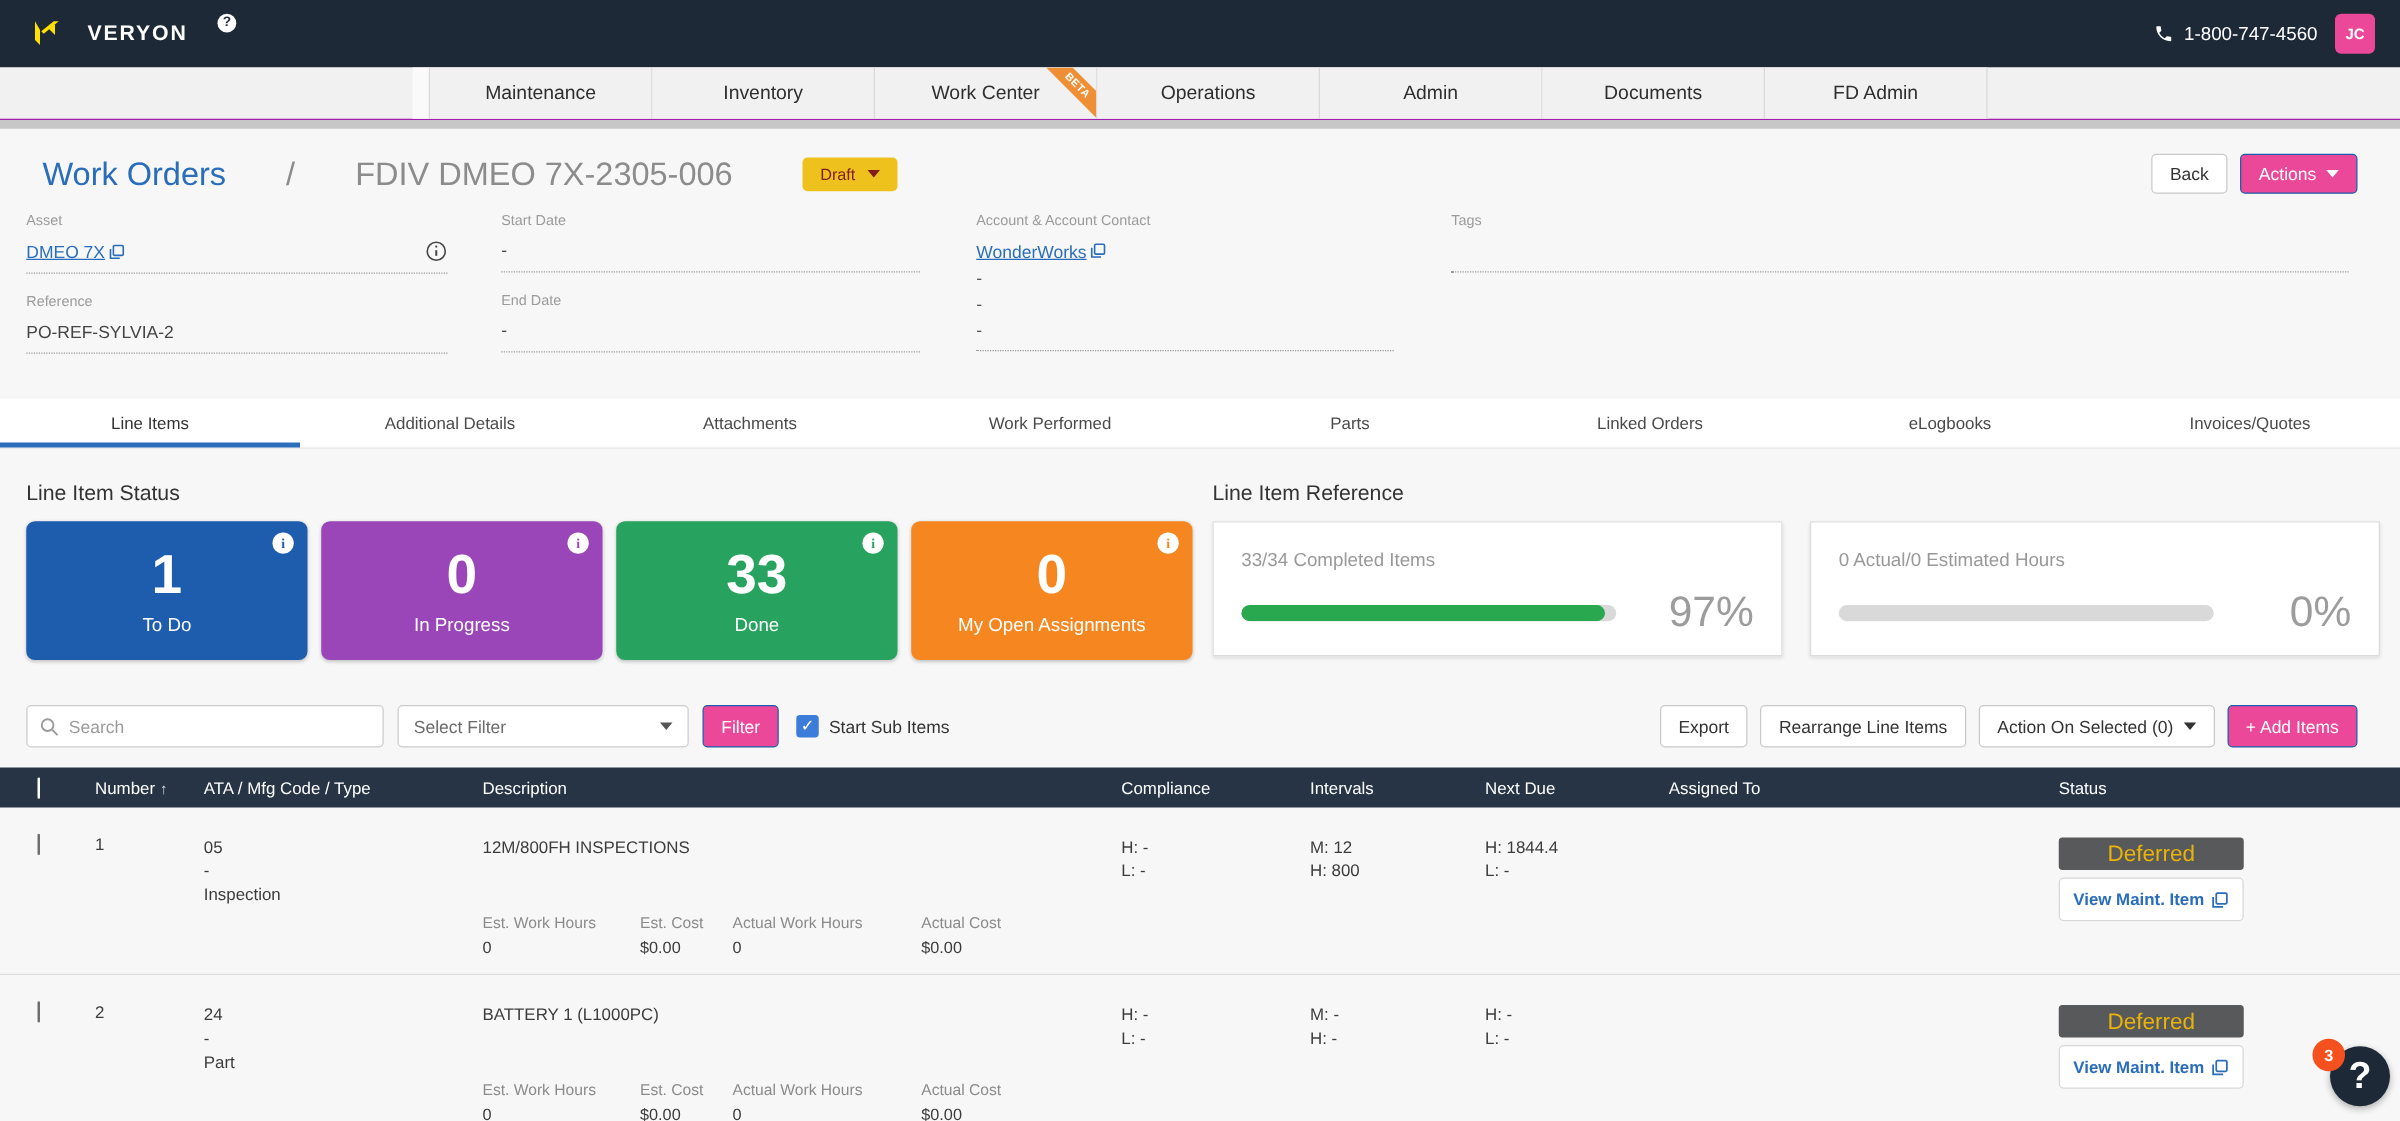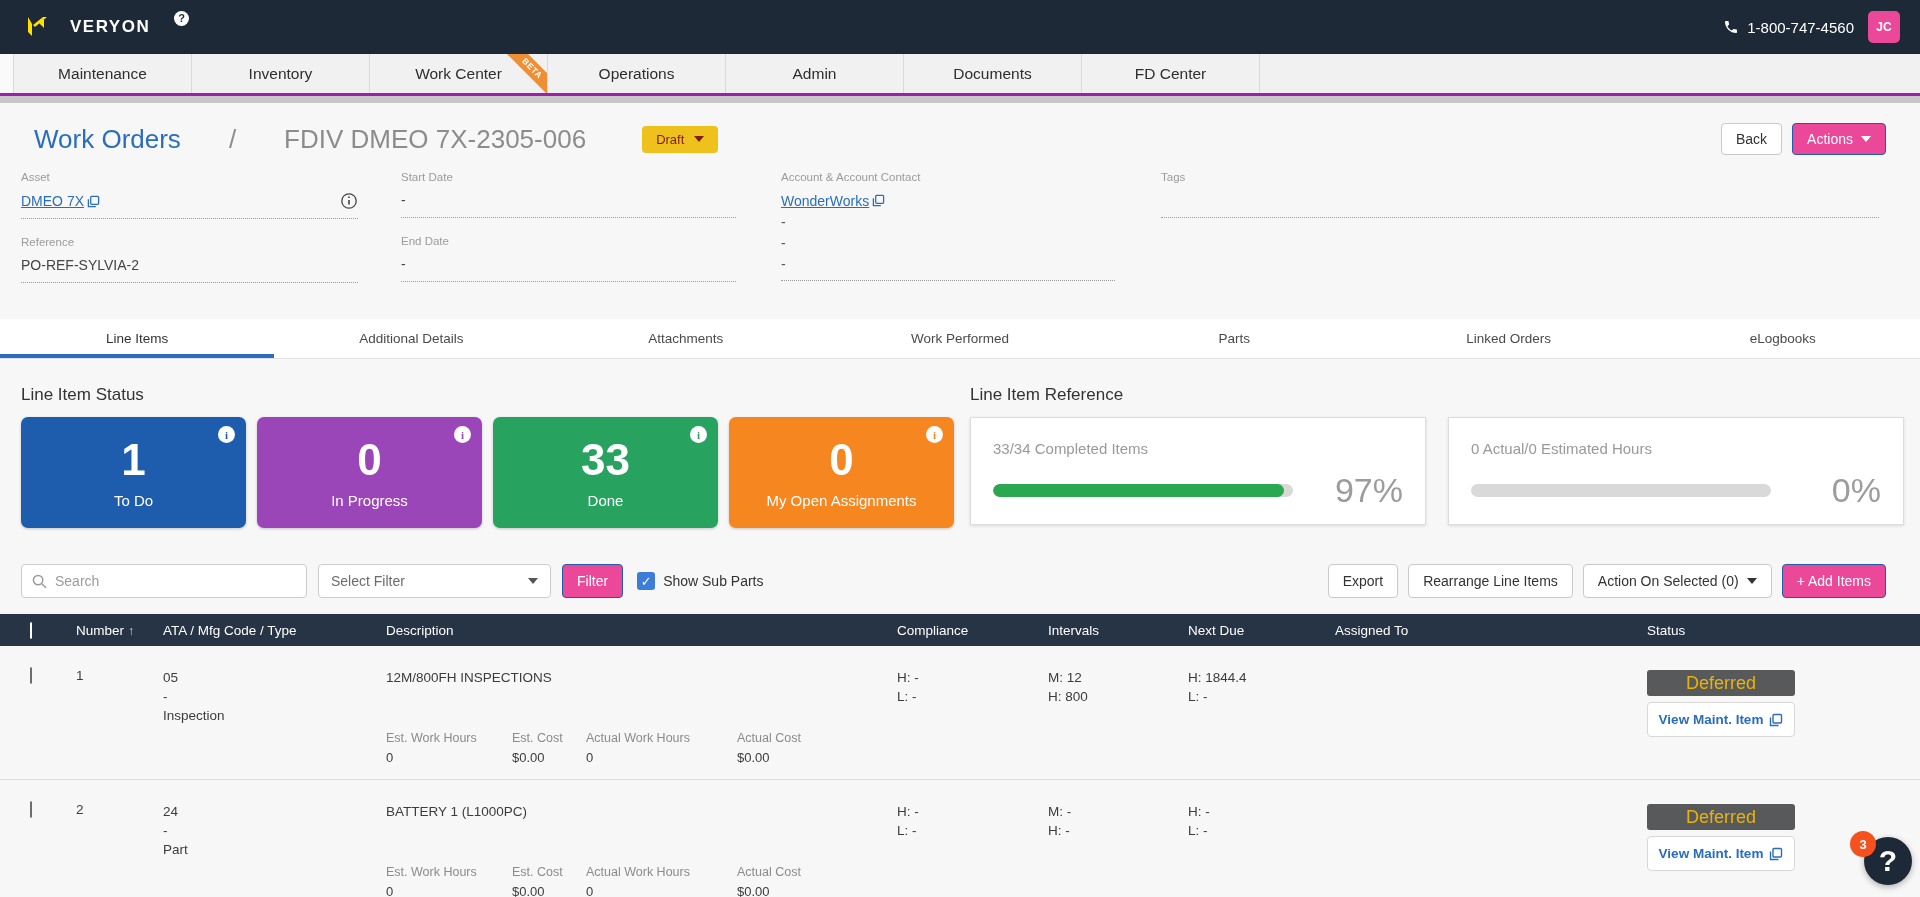--- a/index.html
+++ b/index.html
@@ -12,21 +12,21 @@
   .topbar { height:54px; background:#1d2936; display:flex; align-items:center; padding:0 20px 0 26px; }
   .logo { display:flex; align-items:center; gap:22px; }
   .logo-text { color:#fff; font-weight:bold; font-size:17px; letter-spacing:1.5px; }
   .top-help { width:15px; height:15px; border-radius:50%; background:#fff; color:#1d2936; font-size:11px; font-weight:bold;
     display:flex; align-items:center; justify-content:center; margin:-18px 0 0 24px; cursor:pointer; }
   .top-right { margin-left:auto; display:flex; align-items:center; gap:14px; }
   .phone { display:flex; align-items:center; gap:8px; color:#fff; font-size:15px; }
   .avatar { width:32px; height:32px; border-radius:5px; background:#ec4899; color:#fff; font-size:12px; font-weight:bold;
     display:flex; align-items:center; justify-content:center; }
   
-  .nav { height:42px; background:#f1f1f1; display:flex; border-bottom:3px solid #a21caf; }
+  .nav { height:42px; background:#f1f1f1; display:flex; border-bottom:1px solid #a21caf;justify-content:center; }
   .nav-spacer { width:14px; border-right:1px solid #d9d9d9; background:#fafafa; }
   .nav-tab { width:178px; display:flex; align-items:center; justify-content:center; font-size:15.5px; color:#2e2e2e;
     border-right:1px solid #d9d9d9; position:relative; cursor:pointer; background:#f1f1f1; overflow:hidden; }
   .beta-ribbon { position:absolute; top:0; right:0; width:46px; height:46px; overflow:hidden; pointer-events:none; }
   .beta-ribbon span { position:absolute; display:block; width:66px; padding:2px 0 3px; background:#ef8f35; color:#fff;
     font-size:8.5px; font-weight:bold; text-align:center; transform:rotate(45deg); right:-18px; top:7px; letter-spacing:.5px; }
   .gray-strip { height:7px; background:#c7c7c7; }
   
   .page-head { display:flex; align-items:center; padding:20px 34px 0 34px;gap:38px; }
   .crumb { color:#2a6ebb; font-size:26px; cursor:pointer; }
@@ -161,21 +161,21 @@
   <div class="nav-tab">
       <span>Operations</span>
     </div>
   <div class="nav-tab">
       <span>Admin</span>
     </div>
   <div class="nav-tab">
       <span>Documents</span>
     </div>
   <div class="nav-tab">
-      <span>FD Center</span>
+      <span>FD Admin</span>
     </div>
 </div>
 <div class="gray-strip"></div>
 
 <div class="page-head">
   <span class="crumb">Work Orders</span>
   <span class="crumb-sep">/</span>
   <span class="page-title">FDIV DMEO 7X-2305-006</span>
   <button class="draft-btn">
     <span>Draft</span>
@@ -252,20 +252,21 @@
 </div>
 
 <div class="section-tabs">
   <div class="stab active">Line Items</div>
   <div class="stab">Additional Details</div>
   <div class="stab">Attachments</div>
   <div class="stab">Work Performed</div>
   <div class="stab">Parts</div>
   <div class="stab">Linked Orders</div>
   <div class="stab">eLogbooks</div>
+  <div class="stab">Invoices/Quotes</div>
 </div>
 
 <div class="dash">
   <div class="dash-left">
     <div class="dash-title">Line Item Status</div>
     <div class="cards">
       <div class="card" style="background: rgb(30, 93, 173);">
         <span class="card-info" style="color: rgb(30, 93, 173);">i</span>
         <div class="card-count">1</div>
         <div class="card-label">To Do</div>
@@ -320,21 +321,21 @@
     </svg>
     <input type="text" placeholder="Search" style="">
   </div>
   <div class="select-box">
     <span>Select Filter</span>
     <span class="caret"></span>
   </div>
   <button class="btn btn-blue filter-btn">Filter</button>
   <div class="cbx-wrap">
     <span class="cbx">✓</span>
-    <span class="cbx-label">Show Sub Parts</span>
+    <span class="cbx-label">Start Sub Items</span>
   </div>
   <div class="toolbar-right">
     <button class="btn btn-white">Export</button>
     <button class="btn btn-white">Rearrange Line Items</button>
     <button class="btn btn-white">
       <span>Action On Selected (0)</span>
       <span class="caret"></span>
     </button>
     <button class="btn btn-blue">+ Add Items</button>
   </div>

